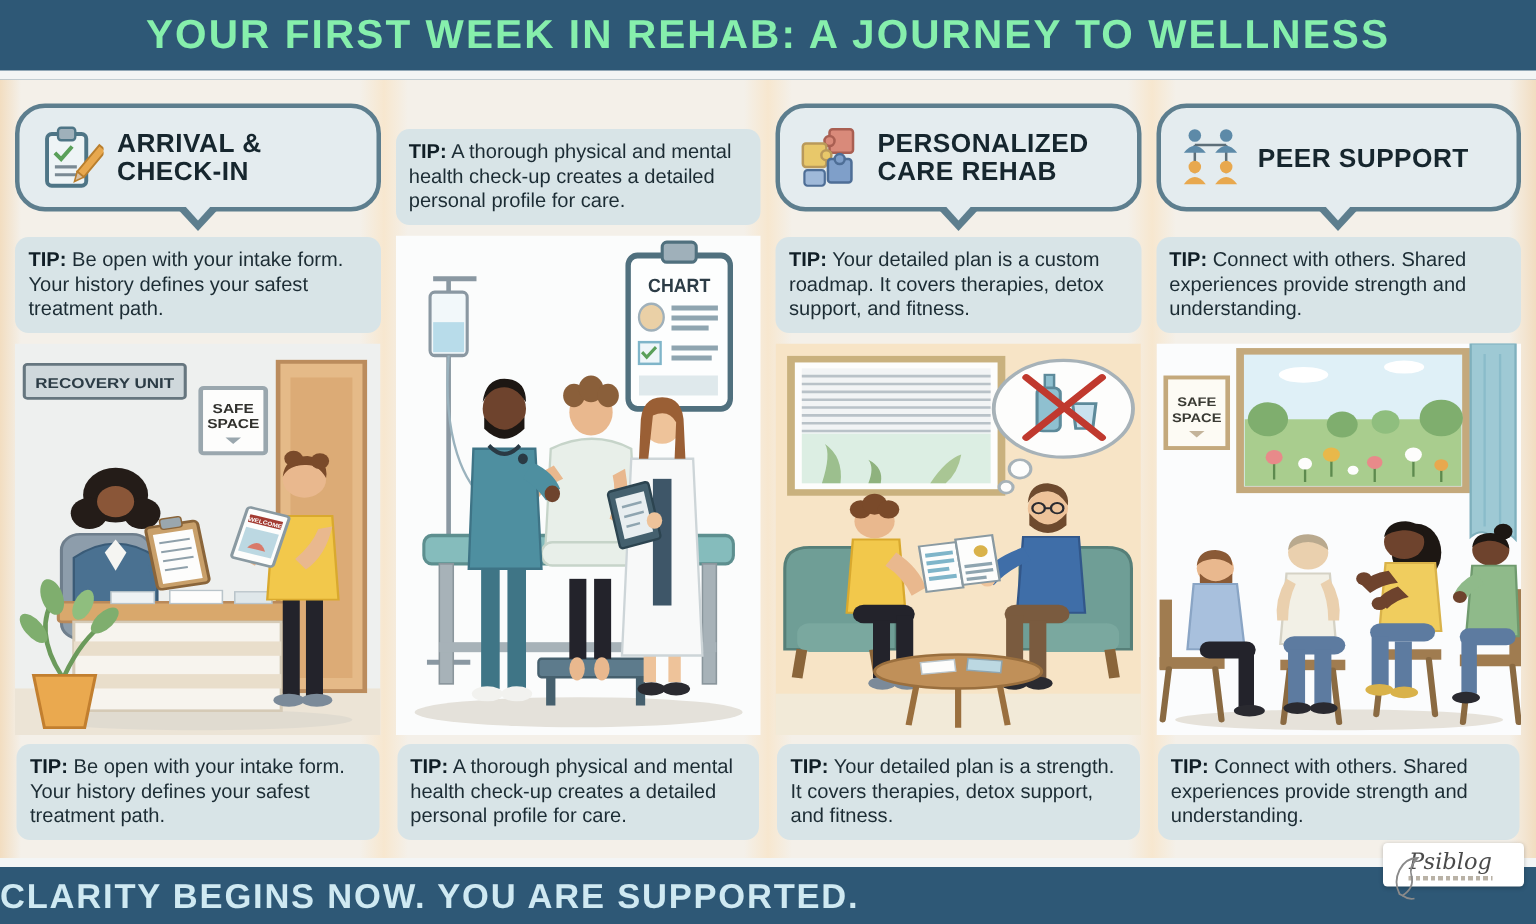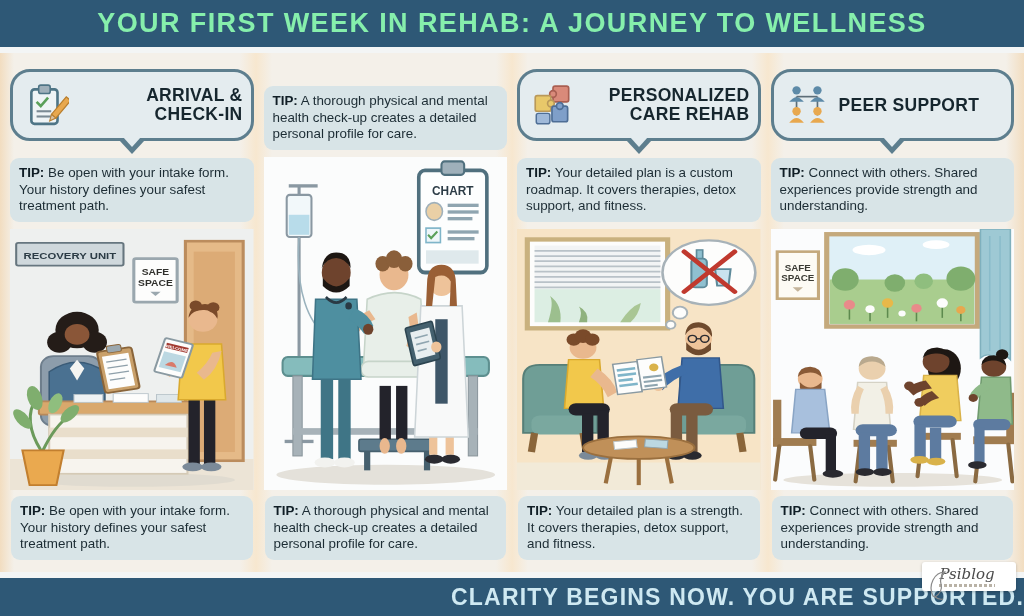--- a/index.html
+++ b/index.html
@@ -5,32 +5,32 @@
   html,body{margin:0;padding:0;}
   body{width:1024px;height:616px;overflow:hidden;font-family:"Liberation Sans",sans-serif;background:#f4f0e9;}
   .page{position:relative;width:1024px;height:616px;background:
     linear-gradient(90deg,#f2ddc0 0px,#f4f0e9 14px,#f4f0e9 240px,#f7e7cf 256px,#f4f0e9 272px,
     #f4f0e9 496px,#f7e7cf 512px,#f4f0e9 528px,#f4f0e9 752px,#f7e7cf 768px,#f4f0e9 784px,
     #f4f0e9 1006px,#f2ddc0 1024px);}
   .top-bar{position:absolute;top:0;left:0;right:0;height:47px;background:#2e5876;
     border-bottom:6px solid #f3f5f5;display:flex;align-items:center;justify-content:center;box-sizing:content-box;}
   .top-bar h1{margin:0;font-size:27px;font-weight:bold;color:#86efac;letter-spacing:1.4px;}
   .bottom-bar{position:absolute;bottom:0;left:0;right:0;height:38px;background:#2e5876;
-    border-top:6px solid #f3f5f5;display:flex;align-items:center;justify-content:flex-end;box-sizing:content-box;}
+    border-top:6px solid #f3f5f5;display:flex;align-items:center;justify-content:flex-start;box-sizing:content-box;}
   .bottom-bar .msg{font-size:23px;font-weight:bold;color:#cfe9f2;letter-spacing:1.2px;}
   .panels{position:absolute;top:53px;bottom:44px;left:0;right:0;display:flex;padding:0 10px;gap:10px;}
   .panel{flex:1 1 0;display:flex;flex-direction:column;padding-top:16px;min-width:0;}
   .bubble{position:relative;background:#e4ecef;border:3px solid #5d7e8e;border-radius:20px;
     min-height:56px;display:flex;align-items:center;gap:9px;padding:5px 8px 5px 10px;}
   .bubble::before{content:"";position:absolute;left:50%;bottom:-16px;transform:translateX(-50%);
     border:13px solid transparent;border-top:14px solid #5d7e8e;border-bottom:0;}
   .bubble::after{content:"";position:absolute;left:50%;bottom:-9px;transform:translateX(-50%);
     border:9px solid transparent;border-top:10px solid #e4ecef;border-bottom:0;}
   .bubble .icon{width:46px;height:46px;flex:none;}
-  .bubble .title{font-size:17.5px;line-height:1.08;font-weight:bold;color:#16262e;letter-spacing:.3px;text-align:right;}
+  .bubble .title{font-size:17.5px;line-height:1.08;font-weight:bold;color:#16262e;letter-spacing:.3px;}
   .tip{background:#d8e4e7;border-radius:9px;padding:7px 9px;font-size:13.4px;line-height:1.24;
     color:#1c2c34;flex:none;}
   .tip b{color:#101e26;text-align:center;}
   .tip.top{margin-top:17px;min-height:52px;box-sizing:border-box;}
   .tip.bottom{margin:6px 1px 12px;min-height:52px;box-sizing:border-box;}
   .scene{flex:1 1 auto;min-height:0;margin-top:7px;position:relative;}
   .scene svg{width:100%;height:100%;display:block;}
   .watermark{position:absolute;right:8px;bottom:25px;width:94px;height:29px;background:#ffffff;
     border-radius:3px;box-shadow:0 1px 3px rgba(0,0,0,.25);z-index:6;display:flex;align-items:center;
     justify-content:center;padding:2px 6px 2px 2px;box-sizing:border-box;}

